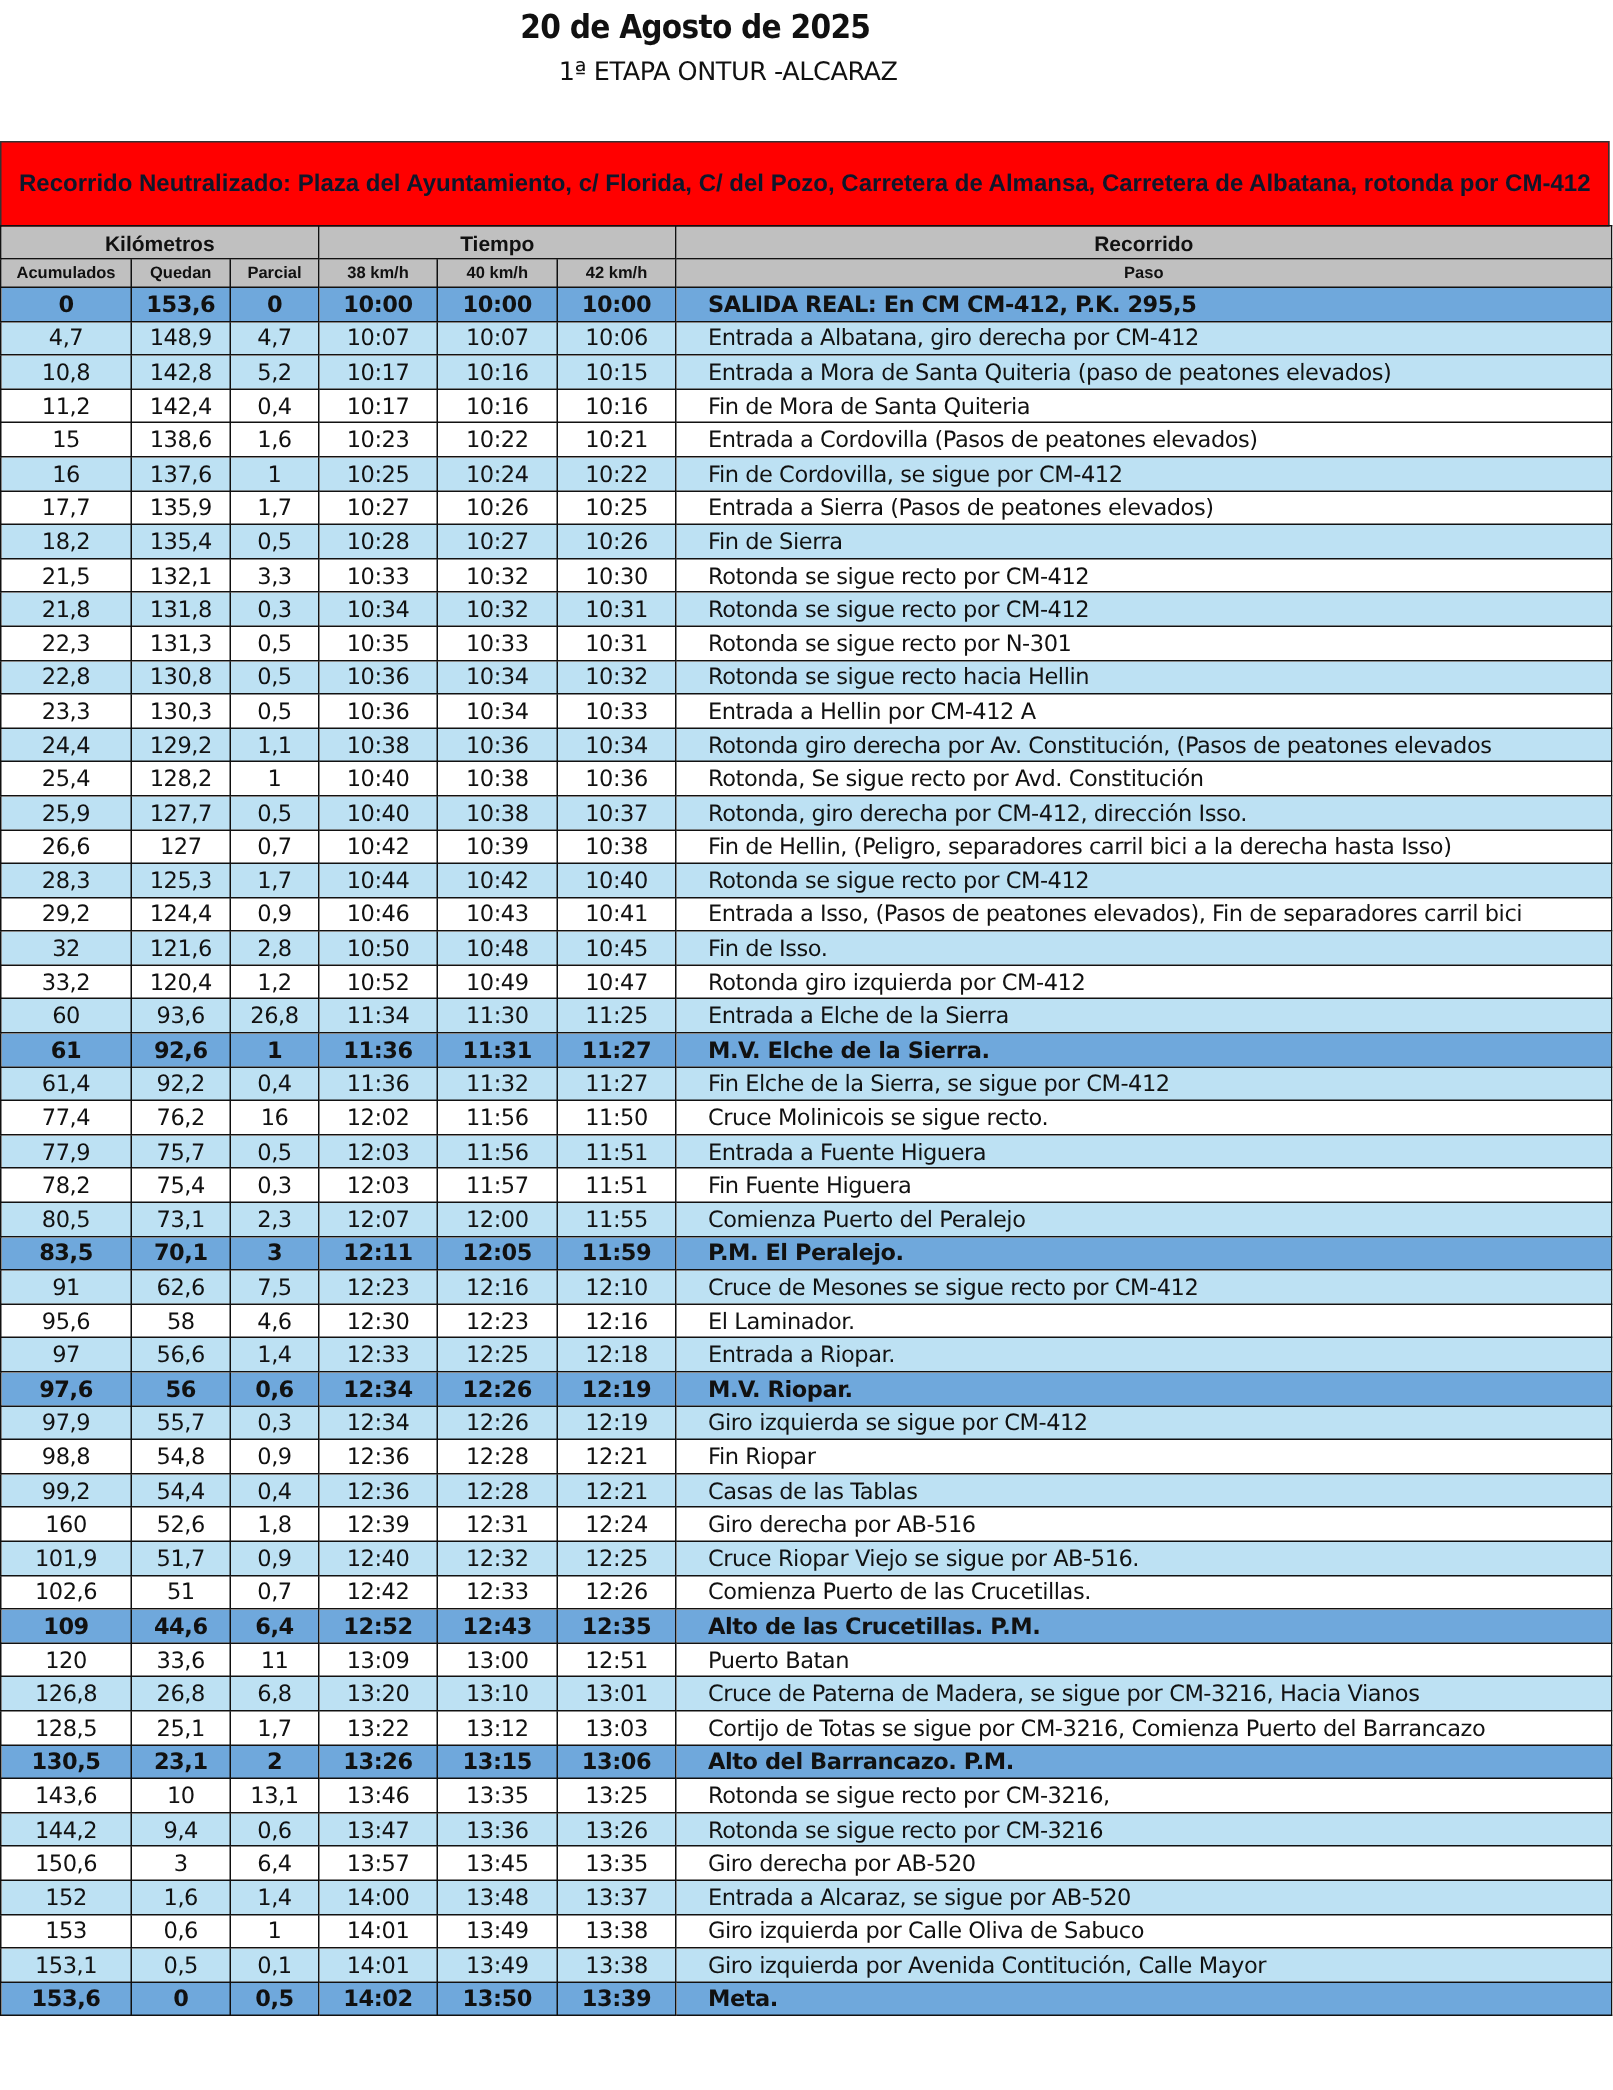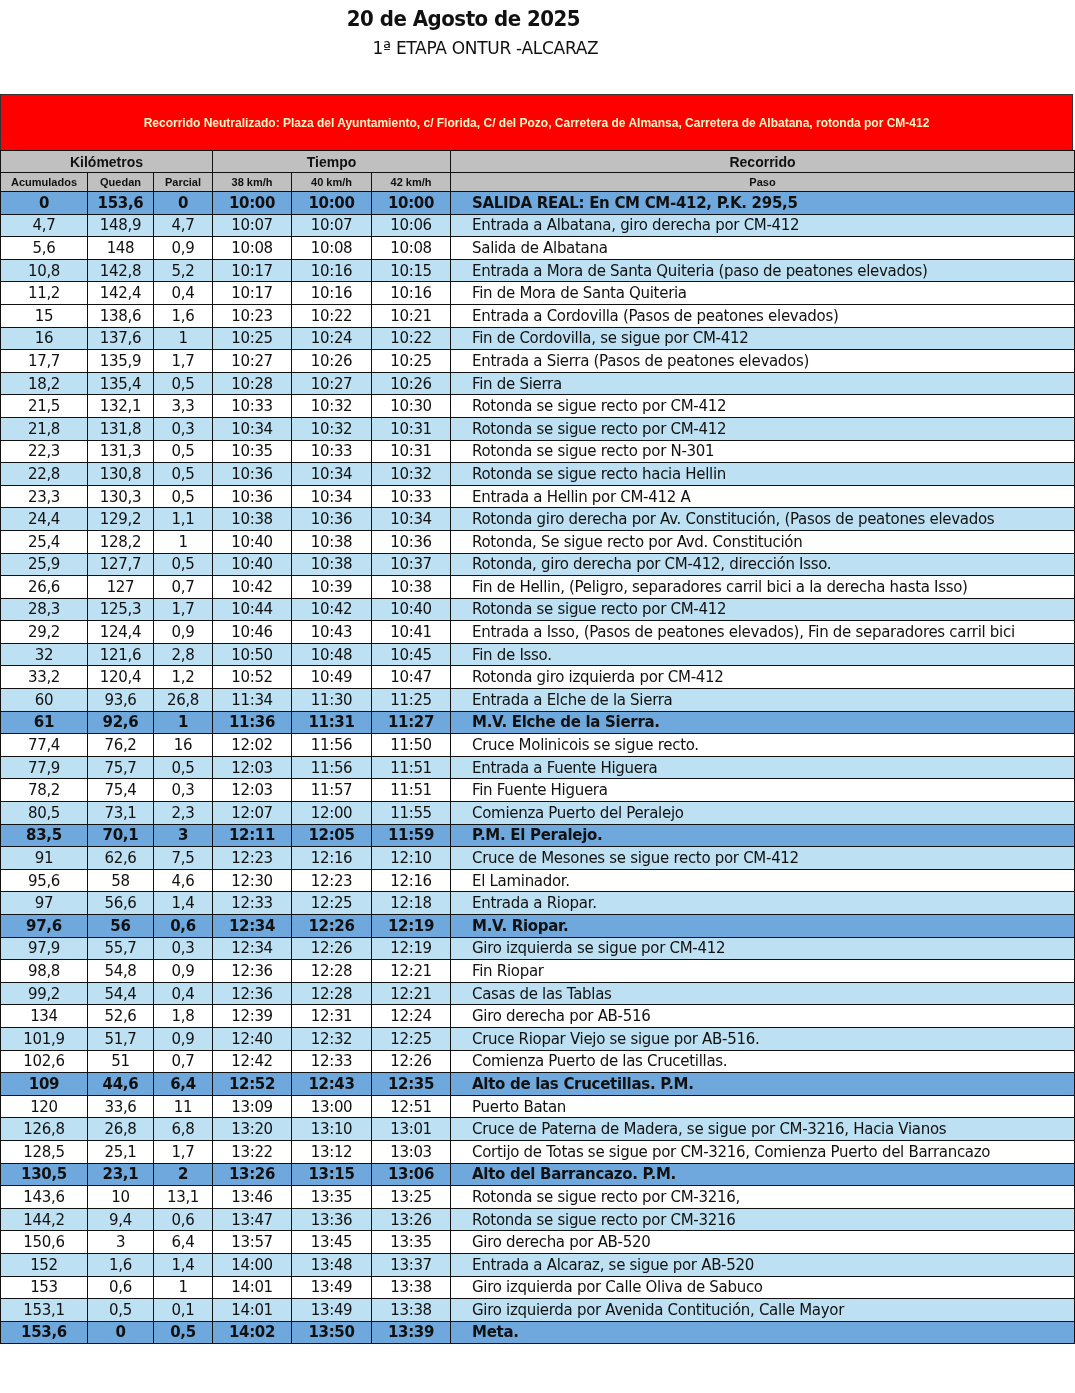--- a/index.html
+++ b/index.html
@@ -1,20 +1,20 @@
 <!DOCTYPE html>
 <html><head>
 <meta charset="utf-8">
 <style>
   html, body { margin:0; padding:0; background:#ffffff; }
   body { width:1075px; height:1393px; overflow:hidden; position:relative; font-family:"DejaVu Sans", sans-serif; color:#111; }
   .titles { position:absolute; left:0; top:0; width:1075px; text-align:center; }
   .title { position:absolute; left:0; width:927px; top:6px; font-size:22px; font-weight:bold; font-family:"DejaVu Sans Condensed","DejaVu Sans", sans-serif; letter-spacing:-0.5px; }
   .subtitle { position:absolute; left:0; width:971px; top:38px; font-size:17px; font-family:"DejaVu Sans", sans-serif; letter-spacing:-0.3px; }
-  .banner { position:absolute; left:0; top:94px; width:1071px; height:55px; background:#ff0000; border:1px solid #333; color:#fef9c3; font-family:"Liberation Sans", sans-serif; font-size:12px; font-weight:bold; display:flex; align-items:center; justify-content:center; }
+  .banner { position:absolute; left:0; top:94px; width:1071px; height:55px; background:#ff0000; border:1px solid #333; color:#0f172a; font-family:"Liberation Sans", sans-serif; font-size:16px; font-weight:bold; display:flex; align-items:center; justify-content:center; }
   table { position:absolute; left:0; top:150px; border-collapse:collapse; table-layout:fixed; width:1074px; }
   td, th { border:1px solid #111; padding:0; overflow:hidden; white-space:nowrap; }
   th.grp { background:#c0c0c0; height:21px; font-size:14px; font-weight:bold; font-family:"Liberation Sans", sans-serif; text-align:center;margin-top:32px; }
   th.sub { background:#c0c0c0; height:18px; font-size:11px; font-weight:bold; font-family:"Liberation Sans", sans-serif; text-align:center; }
   td { height:21.6px; font-size:15px; font-family:"DejaVu Sans", sans-serif; text-align:center; letter-spacing:-0.3px; }
   td.paso { text-align:left; padding-left:21px; }
   tr.w td { background:#ffffff; }
   tr.b td { background:#bde1f3; }
   tr.h td { background:#6fa8dc; font-weight:bold; }
 </style>
@@ -66,29 +66,20 @@
       </tr>
       <tr class="b">
         <td>4,7</td>
         <td>148,9</td>
         <td>4,7</td>
         <td>10:07</td>
         <td>10:07</td>
         <td>10:06</td>
         <td class="paso">Entrada a Albatana, giro derecha por CM-412</td>
       </tr>
-      <tr class="w">
-        <td>5,6</td>
-        <td>148</td>
-        <td>0,9</td>
-        <td>10:08</td>
-        <td>10:08</td>
-        <td>10:08</td>
-        <td class="paso">Salida de Albatana</td>
-      </tr>
       <tr class="b">
         <td>10,8</td>
         <td>142,8</td>
         <td>5,2</td>
         <td>10:17</td>
         <td>10:16</td>
         <td>10:15</td>
         <td class="paso">Entrada a Mora de Santa Quiteria (paso de peatones elevados)</td>
       </tr>
       <tr class="w">
@@ -264,20 +255,29 @@
       </tr>
       <tr class="h">
         <td>61</td>
         <td>92,6</td>
         <td>1</td>
         <td>11:36</td>
         <td>11:31</td>
         <td>11:27</td>
         <td class="paso">M.V. Elche de la Sierra.</td>
       </tr>
+      <tr class="b">
+        <td>61,4</td>
+        <td>92,2</td>
+        <td>0,4</td>
+        <td>11:36</td>
+        <td>11:32</td>
+        <td>11:27</td>
+        <td class="paso">Fin Elche de la Sierra, se sigue por CM-412</td>
+      </tr>
       <tr class="w">
         <td>77,4</td>
         <td>76,2</td>
         <td>16</td>
         <td>12:02</td>
         <td>11:56</td>
         <td>11:50</td>
         <td class="paso">Cruce Molinicois se sigue recto.</td>
       </tr>
       <tr class="b">
@@ -373,21 +373,21 @@
       <tr class="b">
         <td>99,2</td>
         <td>54,4</td>
         <td>0,4</td>
         <td>12:36</td>
         <td>12:28</td>
         <td>12:21</td>
         <td class="paso">Casas de las Tablas</td>
       </tr>
       <tr class="w">
-        <td>134</td>
+        <td>160</td>
         <td>52,6</td>
         <td>1,8</td>
         <td>12:39</td>
         <td>12:31</td>
         <td>12:24</td>
         <td class="paso">Giro derecha por AB-516</td>
       </tr>
       <tr class="b">
         <td>101,9</td>
         <td>51,7</td>

